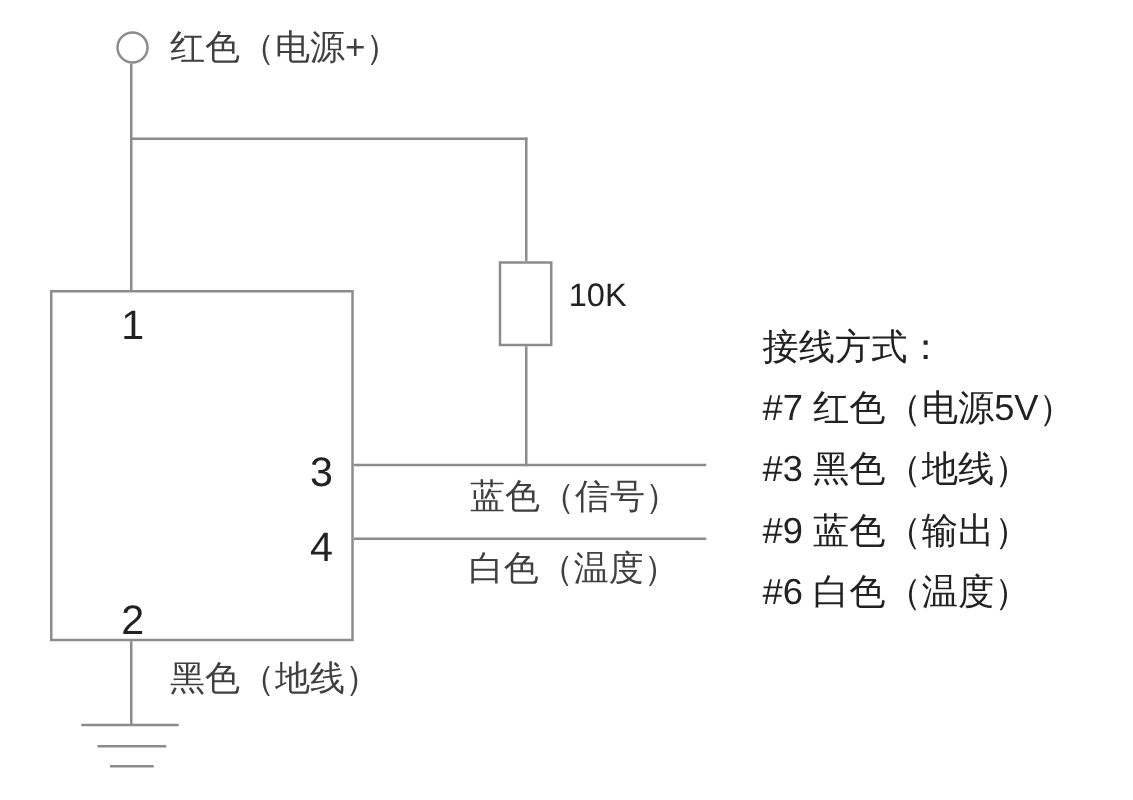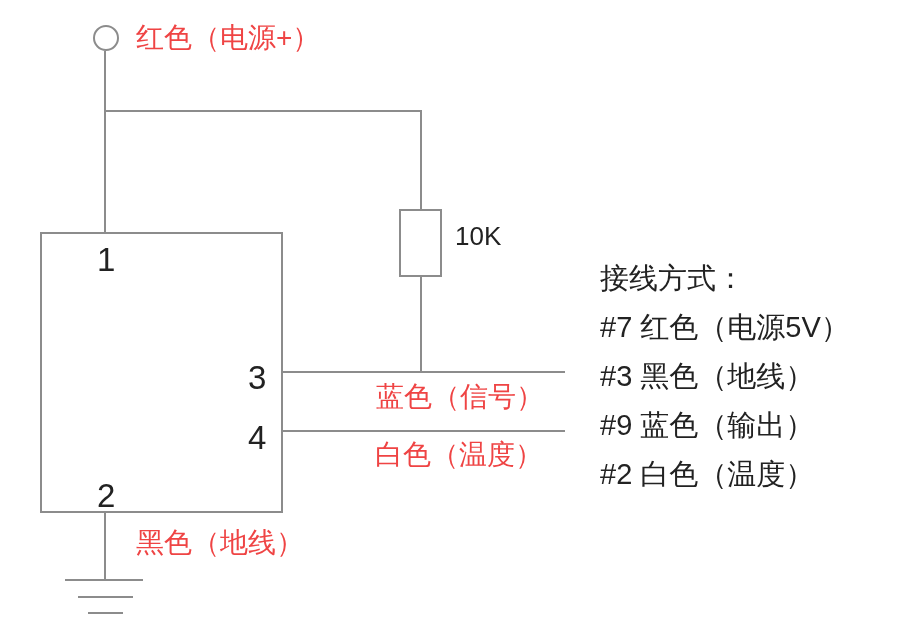--- a/index.html
+++ b/index.html
@@ -40,21 +40,21 @@
     left: 40px; top: 232px;
     width: 243px; height: 281px;
     border: 2px solid #8c8c8c;
     background: #ffffff;
   }
   
   .lbl {
     position: absolute;
     font-size: 28px;
     font-weight: 500;
-    color: #ef4444;
+    color: #404040;
     line-height: 1.15;
     white-space: nowrap;
   }
   .pin-num {
     position: absolute;
     font-size: 33px;
     font-weight: 500;
     color: #222222;
     line-height: 1;
   }
@@ -70,20 +70,21 @@
     left: 600px; top: 264px;
     display: flex;
     flex-direction: column;
   }
   .legend .line {
     font-size: 29px;
     font-weight: 500;
     line-height: 1;
     height: 49px;
     white-space: nowrap;
+    margin-left: 10px;
   }
 </style>
 </head>
 <body>
 
 <div class="canvas">
 
   <div class="terminal"></div>
 
   <div class="lbl" style="left:136px; top:22px;">红色（电源+）</div>
@@ -120,16 +121,16 @@
     <div class="wire h" style="left:65px;  top:579px; width:78px;"></div>
     <div class="wire h" style="left:78px;  top:596px; width:55px;"></div>
     <div class="wire h" style="left:88px;  top:612px; width:35px;"></div>
   </div>
 
   <div class="legend">
     <div class="line">接线方式：</div>
     <div class="line">#7 红色（电源5V）</div>
     <div class="line">#3 黑色（地线）</div>
     <div class="line">#9 蓝色（输出）</div>
-    <div class="line">#2 白色（温度）</div>
+    <div class="line">#6 白色（温度）</div>
   </div>
 
 </div>
 
 </body></html>

